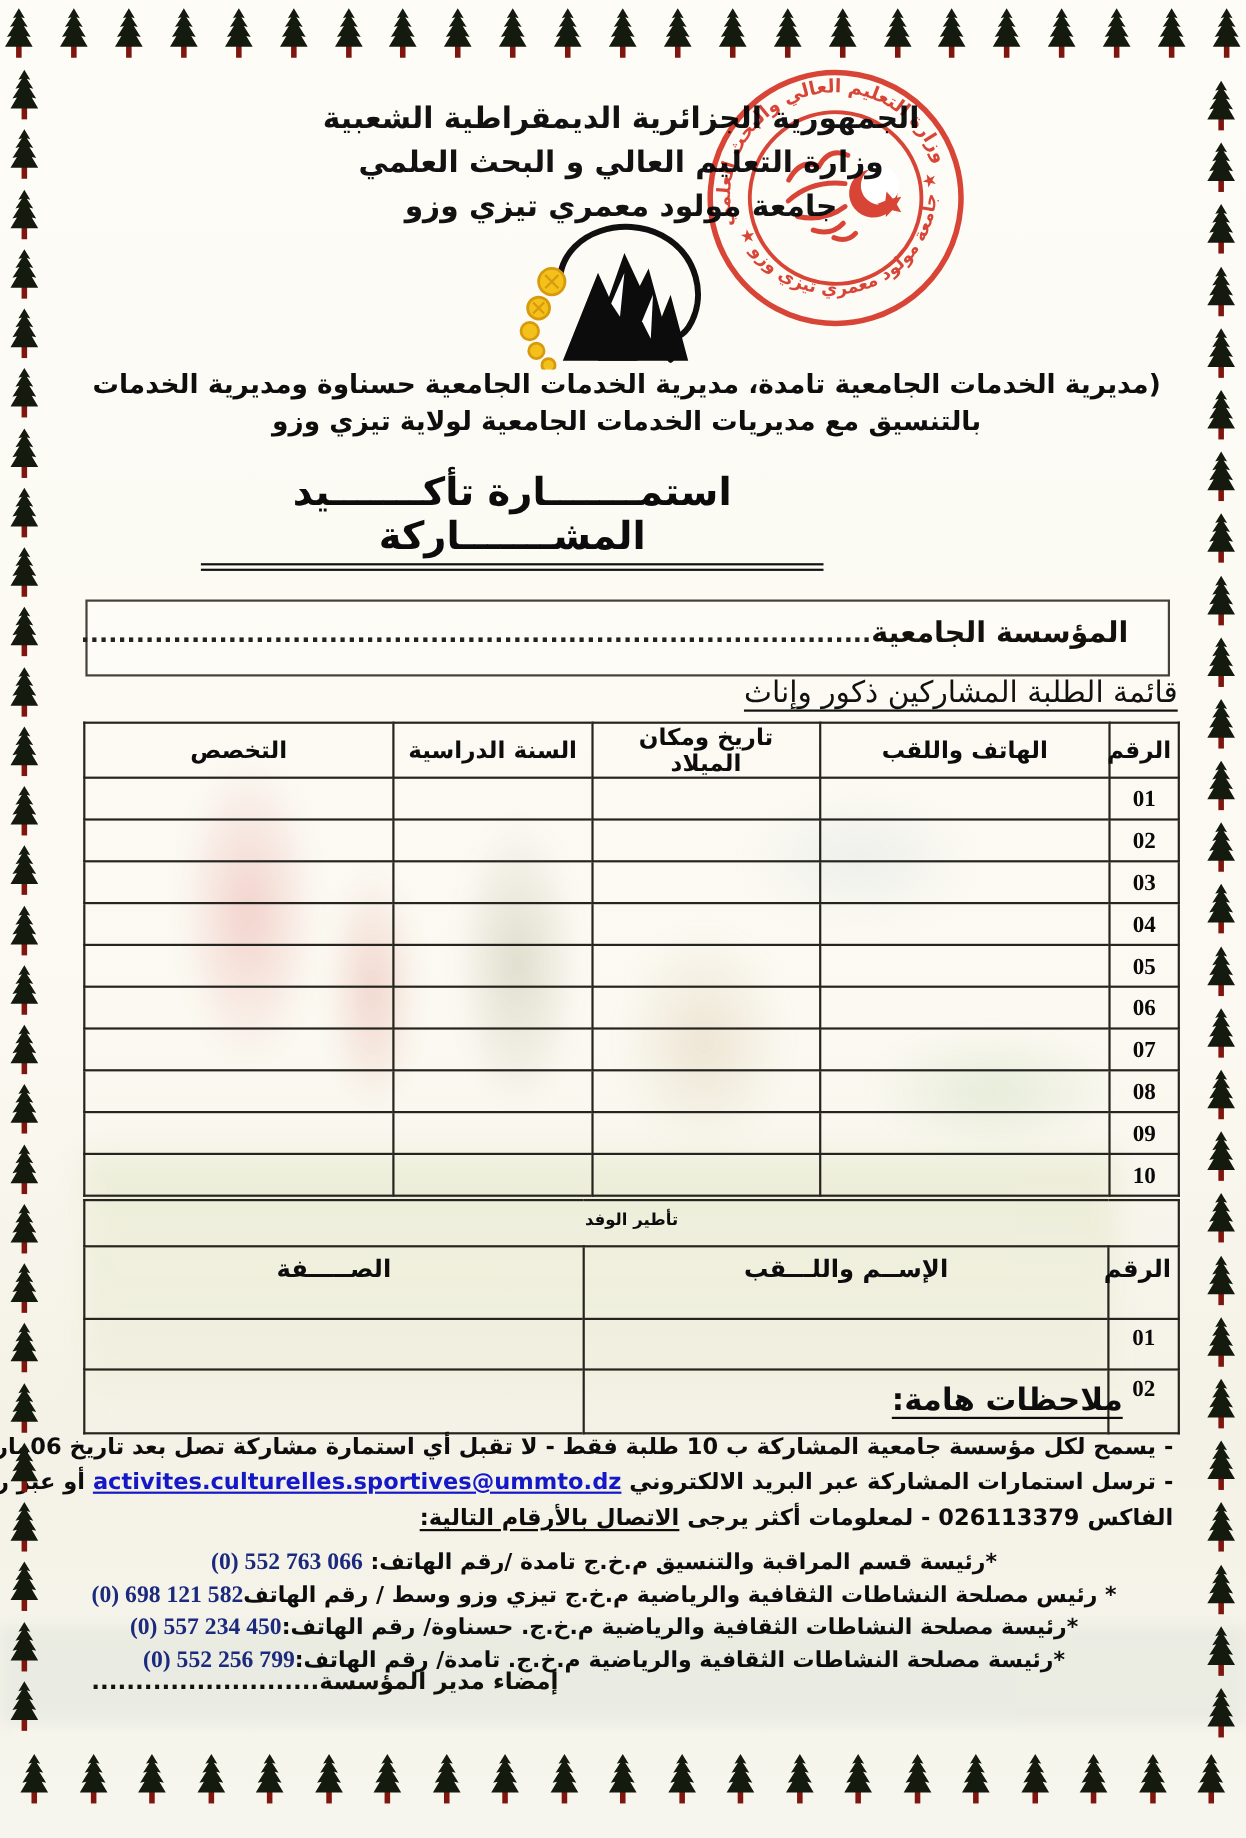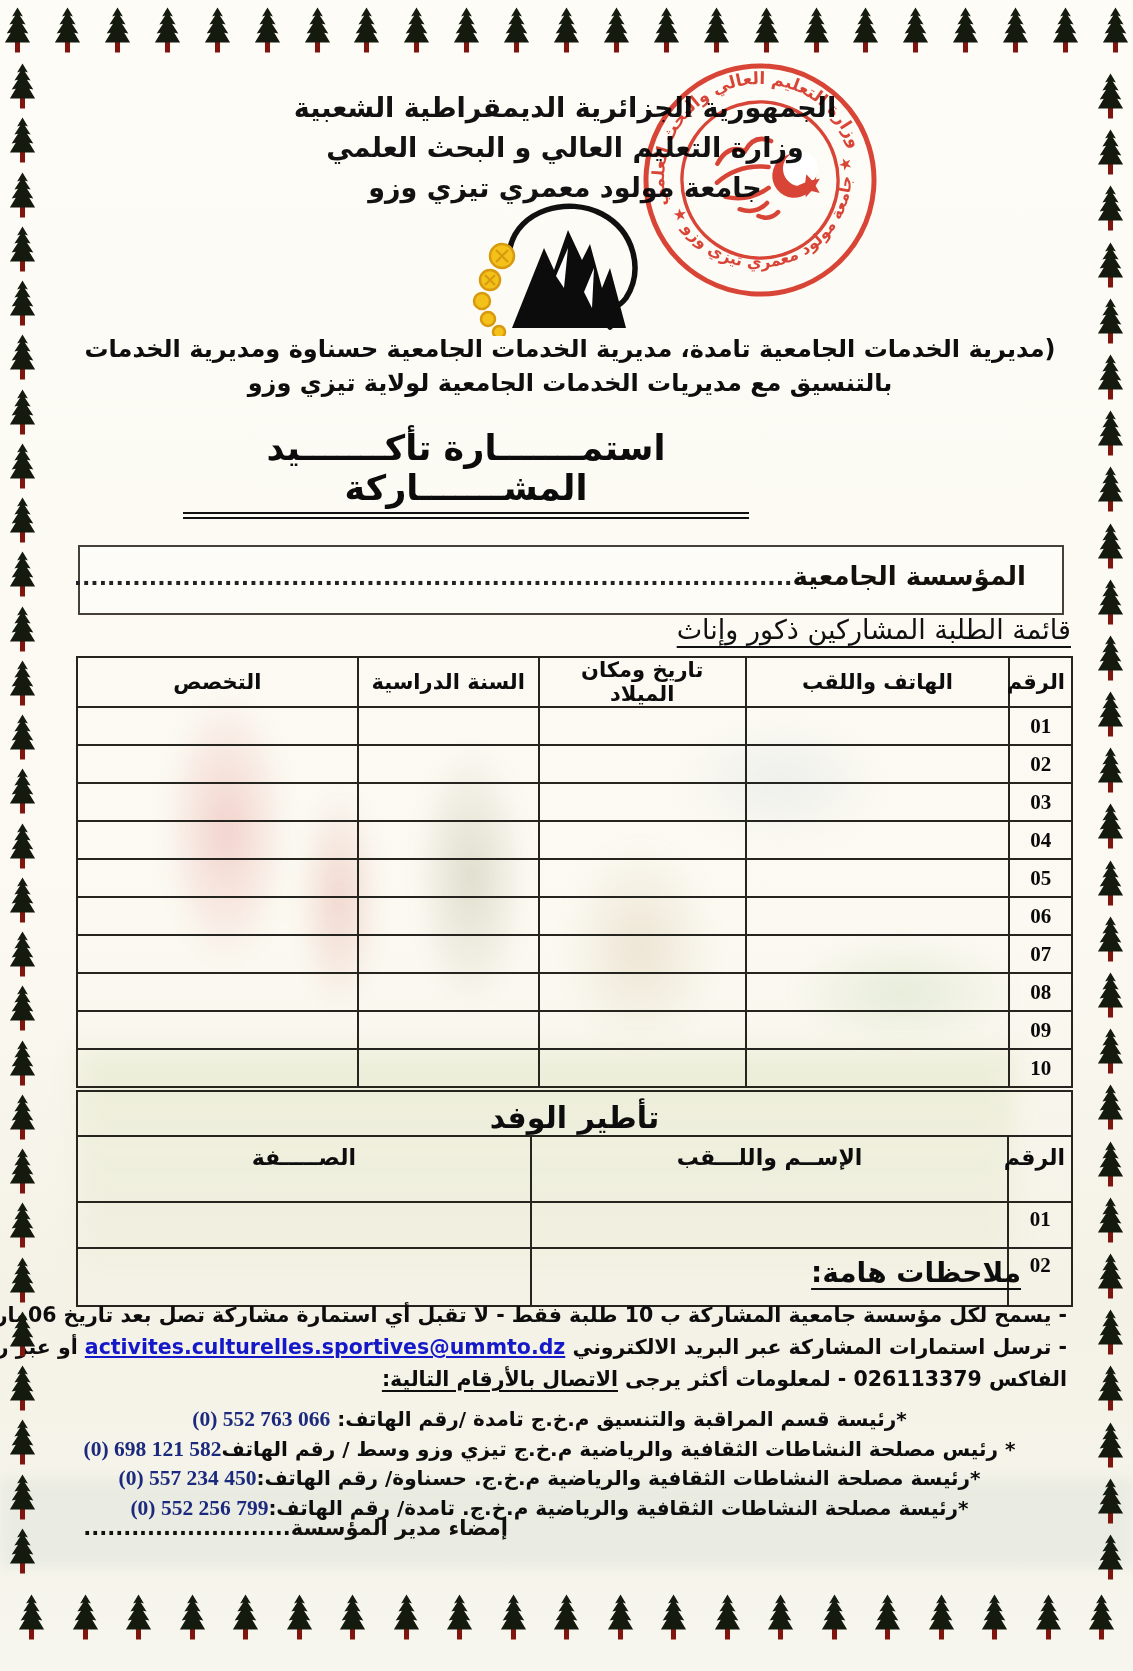--- a/index.html
+++ b/index.html
@@ -56,21 +56,21 @@
 
   table{border-collapse:collapse;table-layout:fixed;background:transparent;}
   .tbl{position:absolute;left:76px;width:997px;}
   #students-table{top:656px;}
   #delegation-table{top:1090px;}
   th,td{border:2px solid #26241f;padding:0 6px;background:transparent;}
   th{font-size:21px;font-weight:800;color:#0d0d0d;}
   #students-table th{height:30px;}
   #students-table td{height:36px;}
   td.num{font-family:"Liberation Serif",serif;font-weight:bold;font-size:21px;text-align:center;color:#090909;direction:ltr;}
-  #delegation-table .band{height:32px;font-size:30px;}
+  #delegation-table .band{height:32px;font-size:15px;}
   #delegation-table th{height:56px;vertical-align:top;padding-top:8px;font-size:22px;}
   #delegation-table td{height:40px;vertical-align:top;padding-top:4px;}
   #delegation-table tbody tr:nth-child(2) td{height:52px;}
 
   .notes{position:absolute;left:80px;right:66px;top:1256px;text-align:right;color:#0d0d0d;}
   .notes-heading{font-size:28px;font-weight:600;text-decoration:underline;text-underline-offset:6px;
                  margin-left:0;margin-right:46px;margin-bottom:10px;display:inline-block;}
   .note-line{font-size:20.5px;font-weight:800;line-height:32px;white-space:nowrap;}
   .email-link{color:#1418c8;text-decoration:underline;font-weight:800;}
   .ul{text-decoration:underline;text-underline-offset:4px;margin-top:25px;}

